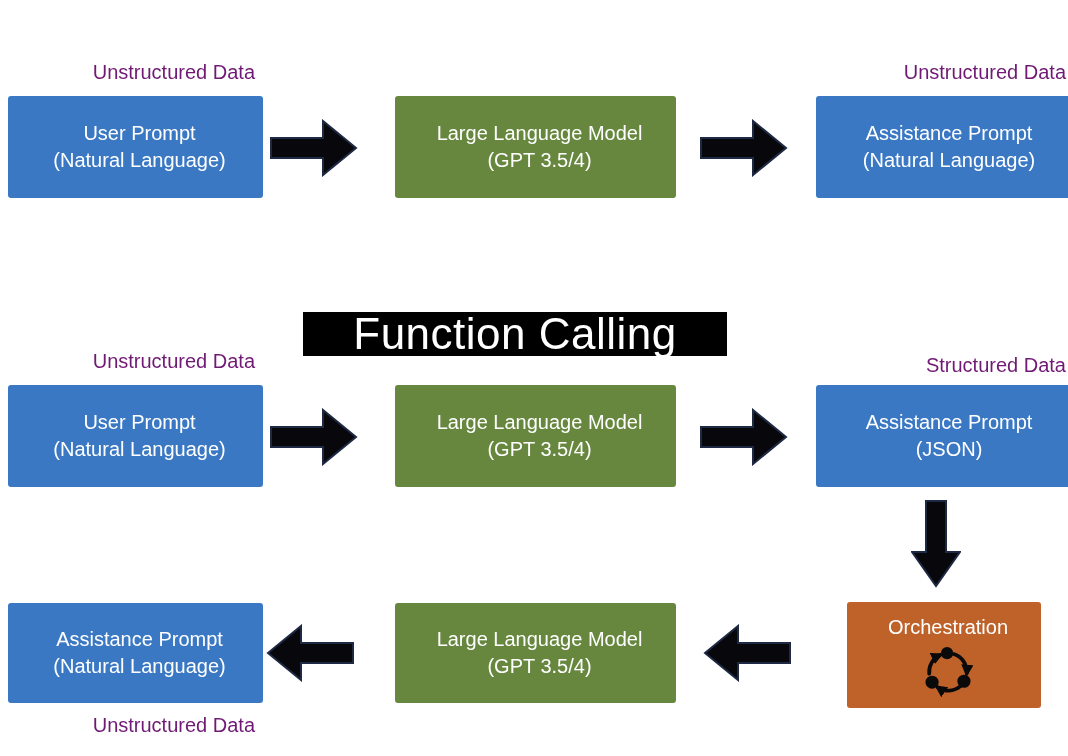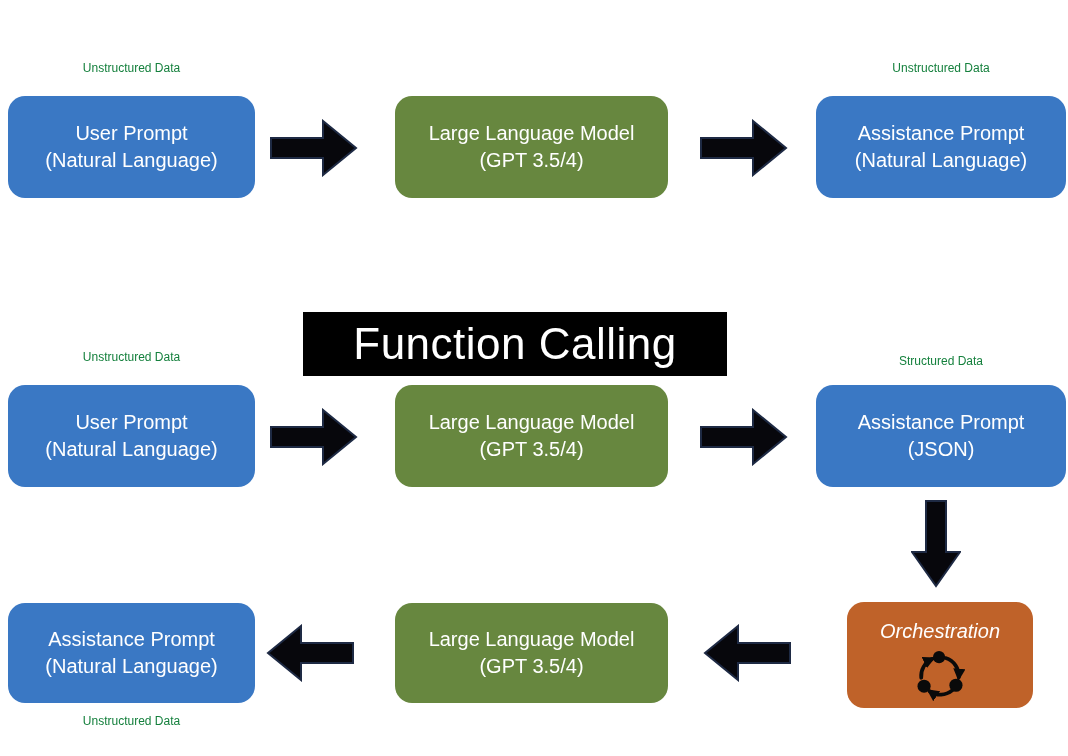--- a/index.html
+++ b/index.html
@@ -17,38 +17,39 @@
     color: var(--banner-text, #fff);
     display: flex;
     align-items: center;
     justify-content: center;
     font-size: 44px;
     letter-spacing: 0.5px;
     white-space: nowrap;
   }
   .node {
     position: absolute;
-    border-radius: 17px;
+    border-radius: 3px;
     color: #ffffff;
     display: flex;
     flex-direction: column;
     align-items: center;
     justify-content: center;
     text-align: center;
     font-size: 20px;
     line-height: 1.35;
+    padding-left: 8px;
   }
   .node.blue   { background: var(--node-blue, #3a78c4); }
   .node.green  { background: var(--node-green, #67873f); }
-  .node.orange { background: var(--node-orange, #bf6229); justify-content: flex-end; padding-top: 8px; font-style: italic; }
+  .node.orange { background: var(--node-orange, #bf6229); justify-content: center; padding-top: 8px; }
   .label {
     position: absolute;
-    color: #15803d;
-    font-size: 12px;
-    text-align: center;
+    color: #701a75;
+    font-size: 20px;
+    text-align: right;
     white-space: nowrap;
   }
   .arrow { position: absolute; }
   .arrow svg polygon {
     fill: var(--arrow-black, #07070c);
     stroke: #1e2a44;
     stroke-width: 2;
   }
   .cycle { margin-top: 2px; }
 </style>
@@ -82,21 +83,21 @@
     <svg width="88" height="58" viewBox="0 0 88 58">
         <polygon points="1,19 53,19 53,2 86,29 53,56 53,39 1,39"></polygon>
       </svg>
   </div>
 
   <div class="node blue" style="left:816px; top:96px; width:250px; height:102px;">
     <span>Assistance Prompt</span>
     <span>(Natural Language)</span>
   </div>
 
-  <div class="banner" style="left:303px; top:312px; width:424px; height:64px;">
+  <div class="banner" style="left:303px; top:312px; width:424px; height:44px;">
     <span>Function Calling</span>
   </div>
 
   <div class="label" style="left:8px; top:350px; width:247px;">Unstructured Data</div>
 
   <div class="label" style="left:816px; top:354px; width:250px;">Structured Data</div>
 
   <div class="node blue" style="left:8px; top:385px; width:247px; height:102px;">
     <span>User Prompt</span>
     <span>(Natural Language)</span>

